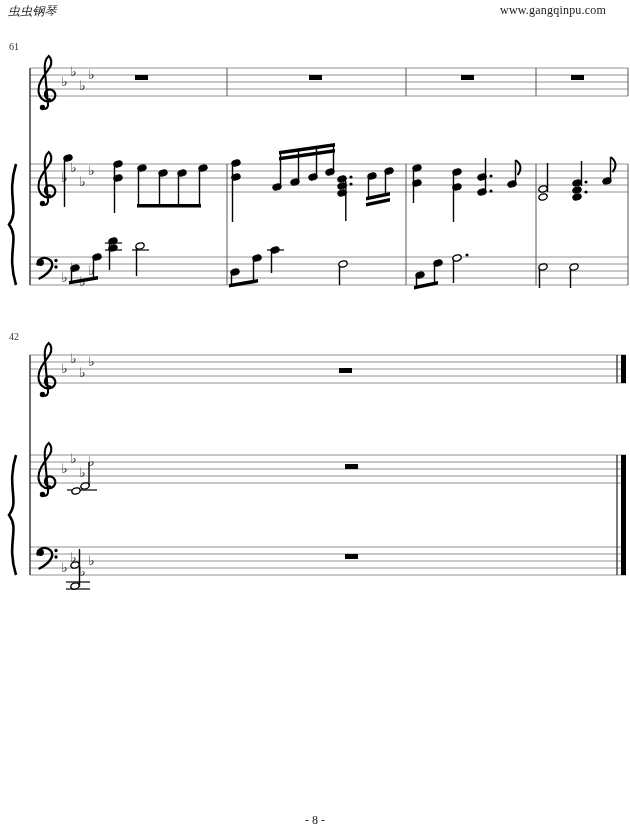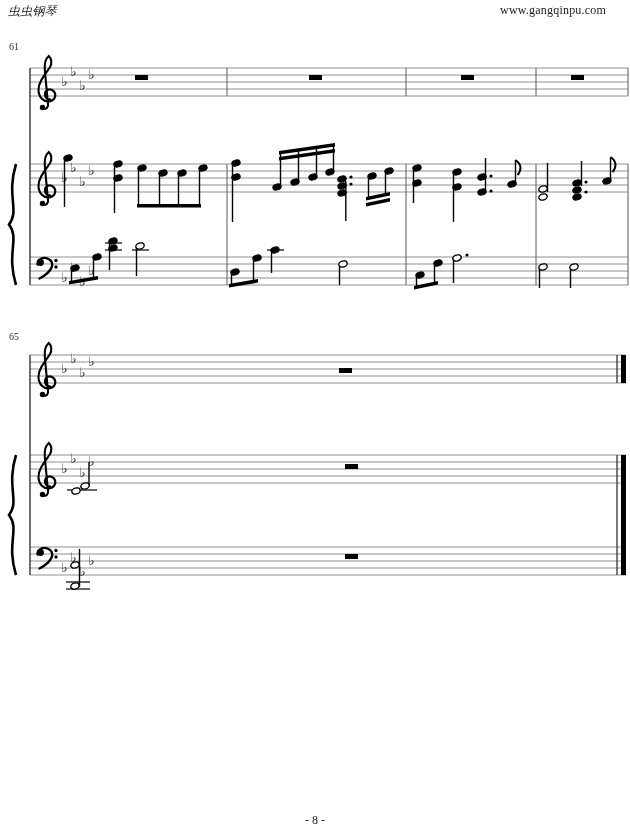--- a/index.html
+++ b/index.html
@@ -232,16 +232,16 @@
       <circle cx="351" cy="177" r="1.6" fill="#000000"></circle>
       <circle cx="351" cy="184" r="1.6" fill="#000000"></circle>
       <circle cx="491" cy="176" r="1.6" fill="#000000"></circle>
       <circle cx="491" cy="191" r="1.6" fill="#000000"></circle>
       <circle cx="586" cy="182" r="1.6" fill="#000000"></circle>
       <circle cx="586" cy="192" r="1.6" fill="#000000"></circle>
       <circle cx="467" cy="255" r="1.6" fill="#000000"></circle>
     </svg>
 
   <div class="measure-number mn-61">61</div>
-  <div class="measure-number mn-65">65</div>
+  <div class="measure-number mn-65">42</div>
 
   <div class="page-number">- 8 -</div>
 </div>
 
 </body></html>

